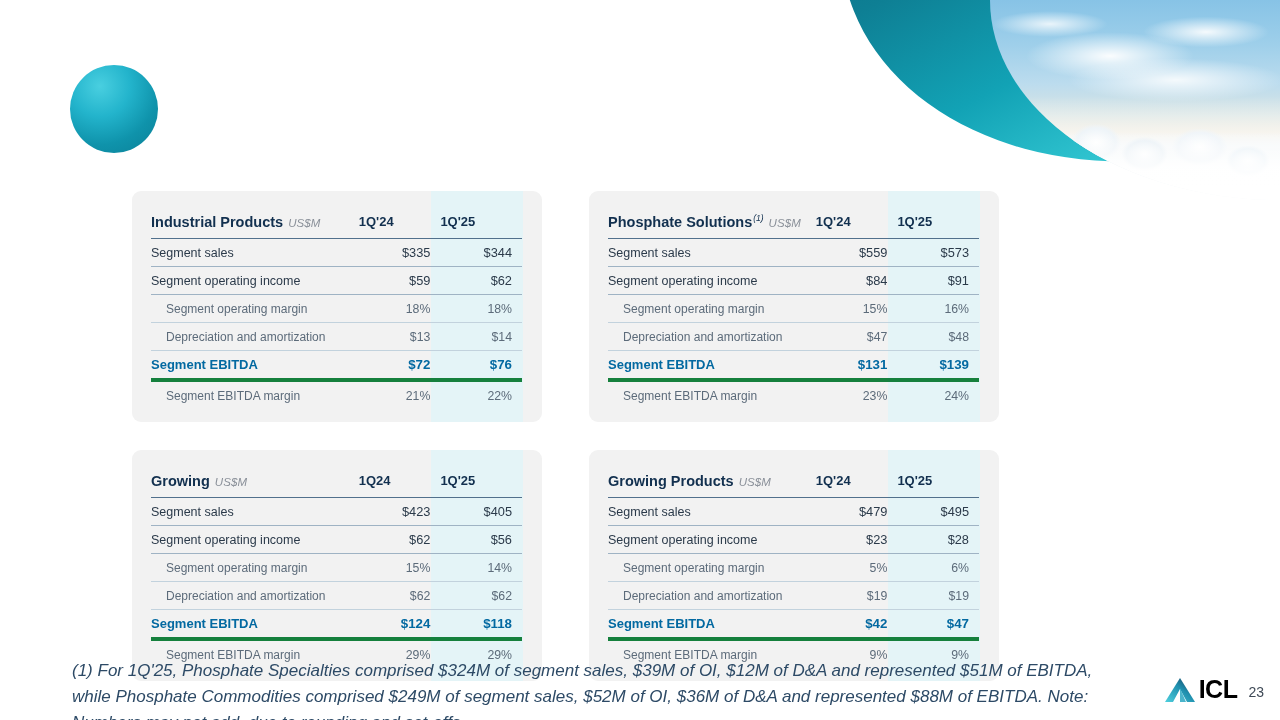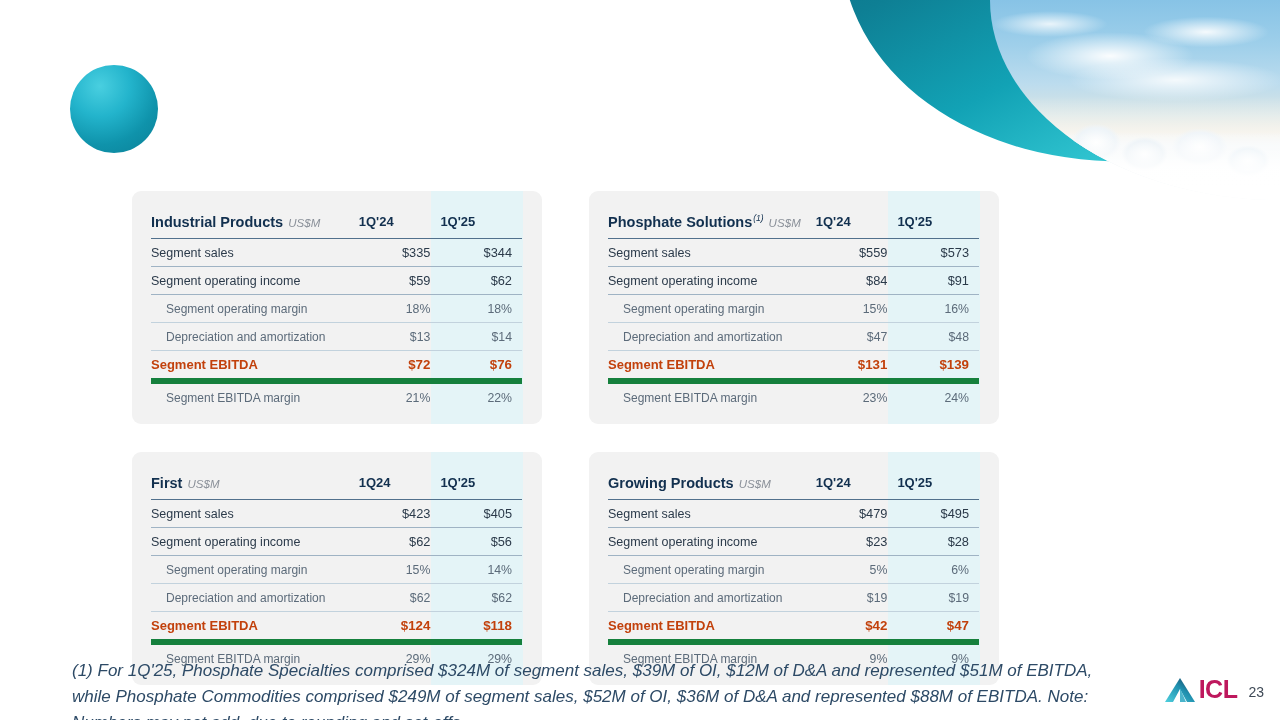--- a/index.html
+++ b/index.html
@@ -208,22 +208,22 @@
   tr.sub td {
     border-bottom: 1px solid #c2d2dd;
     color: #5c6b7a;
     font-size: 12px;
   }
   tr.sub td.lbl { padding-left: 15px; }
   tr.sub td.val { font-size: 12.3px; }
   
   tr.total td {
     border-top: 1.7px solid #51708c;
-    border-bottom: 6px solid #15803d;
-    color: #c2410c;
+    border-bottom: 4px solid #15803d;
+    color: #0369a1;
     font-weight: bold;
     font-size: 13px;
   }
   tr.total td.val { font-size: 13.3px; }
   
   tr.last td { border-bottom: none; }
 
   
   .band {
     position: absolute;
@@ -257,21 +257,21 @@
     align-items: center;
   }
   .logo {
     display: flex;
     align-items: center;
   }
   .logo svg { display: block; }
   .logo-text {
     font-size: 25px;
     font-weight: bold;
-    color: #be185d;
+    color: #000000;
     letter-spacing: -0.5px;
     margin-left: 1px;
   }
   .page-num {
     font-size: 14px;
     color: #3f4a57;
     margin-left: 11px;
     margin-top: 5px;
   }
 </style>
@@ -395,21 +395,21 @@
     <div class="card">
       <div class="band"></div>
       <table class="seg">
         <colgroup>
           <col class="c-label">
           <col class="c-y1">
           <col class="c-y2">
         </colgroup>
         <thead>
           <tr class="hdr">
-            <th class="lbl"><span>First</span><span class="unit">US$M</span></th>
+            <th class="lbl"><span>Growing</span><span class="unit">US$M</span></th>
             <th class="yr">1Q24</th>
             <th class="yr">1Q'25</th>
           </tr>
         </thead>
         <tbody>
           <tr class="r">
             <td class="lbl">Segment sales</td>
             <td class="val">$423</td>
             <td class="val">$405</td>
           </tr>

